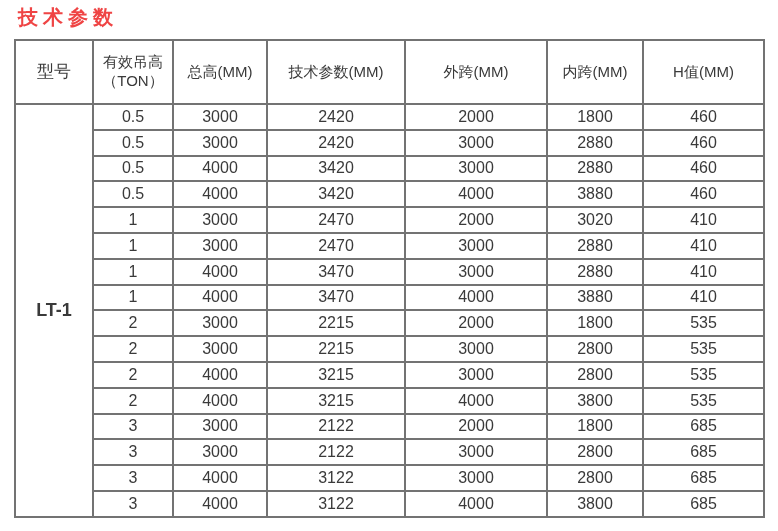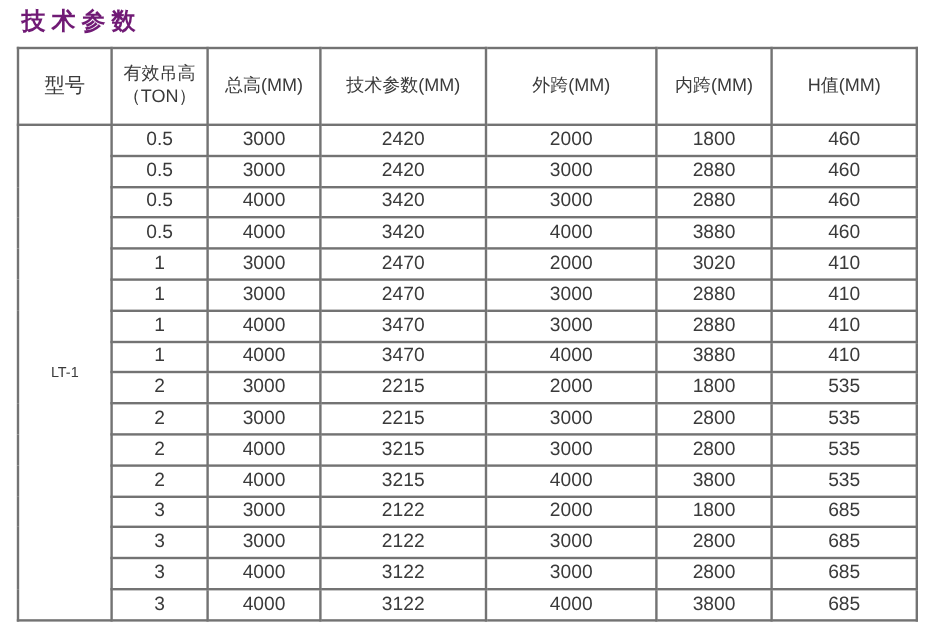--- a/index.html
+++ b/index.html
@@ -4,40 +4,40 @@
 <style>
   html,body{margin:0;padding:0;}
   body{
     width:778px;height:531px;background:#ffffff;
     font-family:"Liberation Sans","DejaVu Sans",sans-serif;
     color:#3a3a3a;overflow:hidden;
   }
   .page{position:relative;width:778px;height:531px;background:#ffffff;}
   .page-title{
     margin:0;padding:4px 0 8px 18px;
-    font-size:20px;font-weight:bold;letter-spacing:5px;color:#701a75;
+    font-size:20px;font-weight:bold;letter-spacing:5px;color:#ef4444;
   }
   table.spec{
     border-collapse:collapse;table-layout:fixed;
     margin-left:14px;width:749px;background:#ffffff;
   }
   table.spec th, table.spec td{
     border:2px solid #737373;
     text-align:center;vertical-align:middle;
     padding:0;color:#3a3a3a;
     overflow:hidden;
   }
   table.spec thead tr{height:64px;}
   table.spec thead th{
     font-size:15px;font-weight:normal;white-space:pre-line;line-height:1.25;
   }
   table.spec thead th.model-head{font-size:17px;}
   table.spec tbody tr{height:25.8px;}
   table.spec tbody td{font-size:16px;line-height:1;}
-  table.spec td.model-cell{font-size:12px;}
+  table.spec td.model-cell{font-size:18px;font-weight:bold;}
 </style>
 </head>
 <body>
 
 <div class="page">
   <h1 class="page-title">技术参数</h1>
 
   <table class="spec">
     <colgroup>
       <col style="width:78px">

